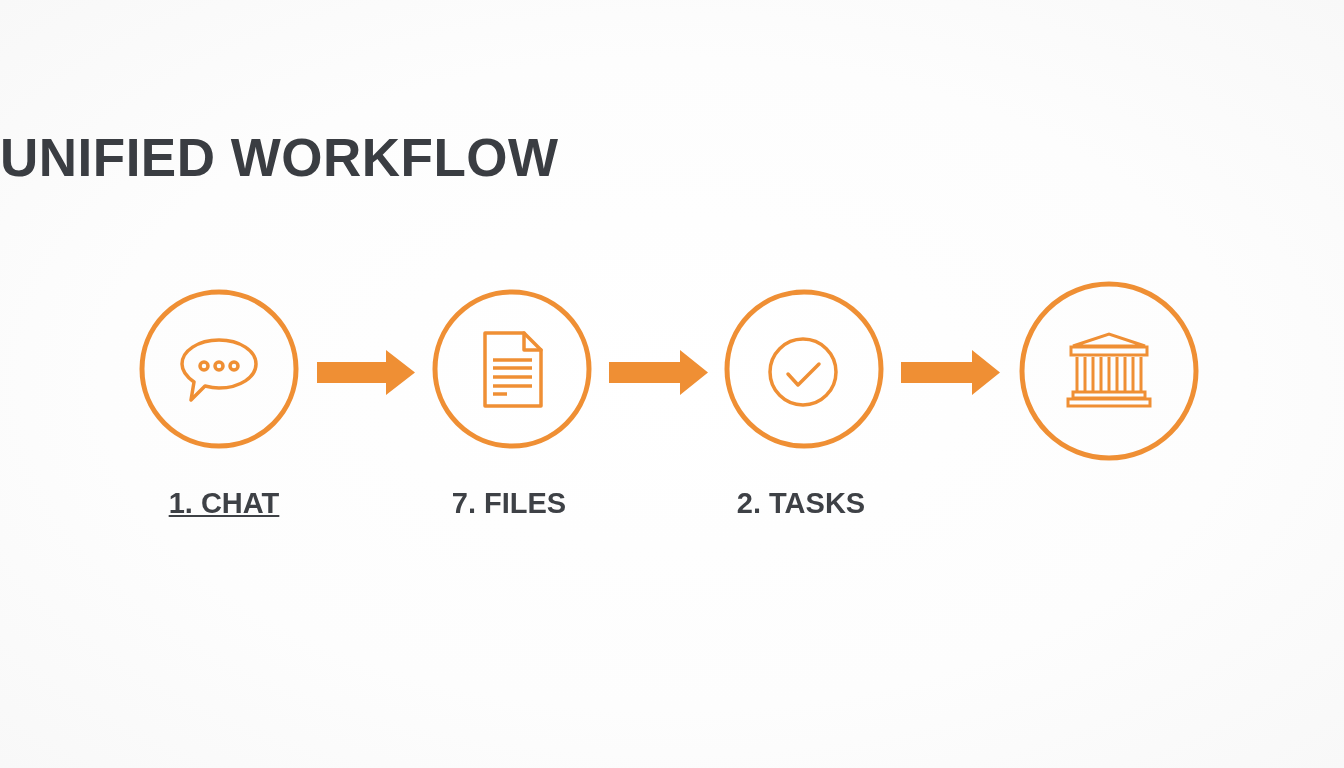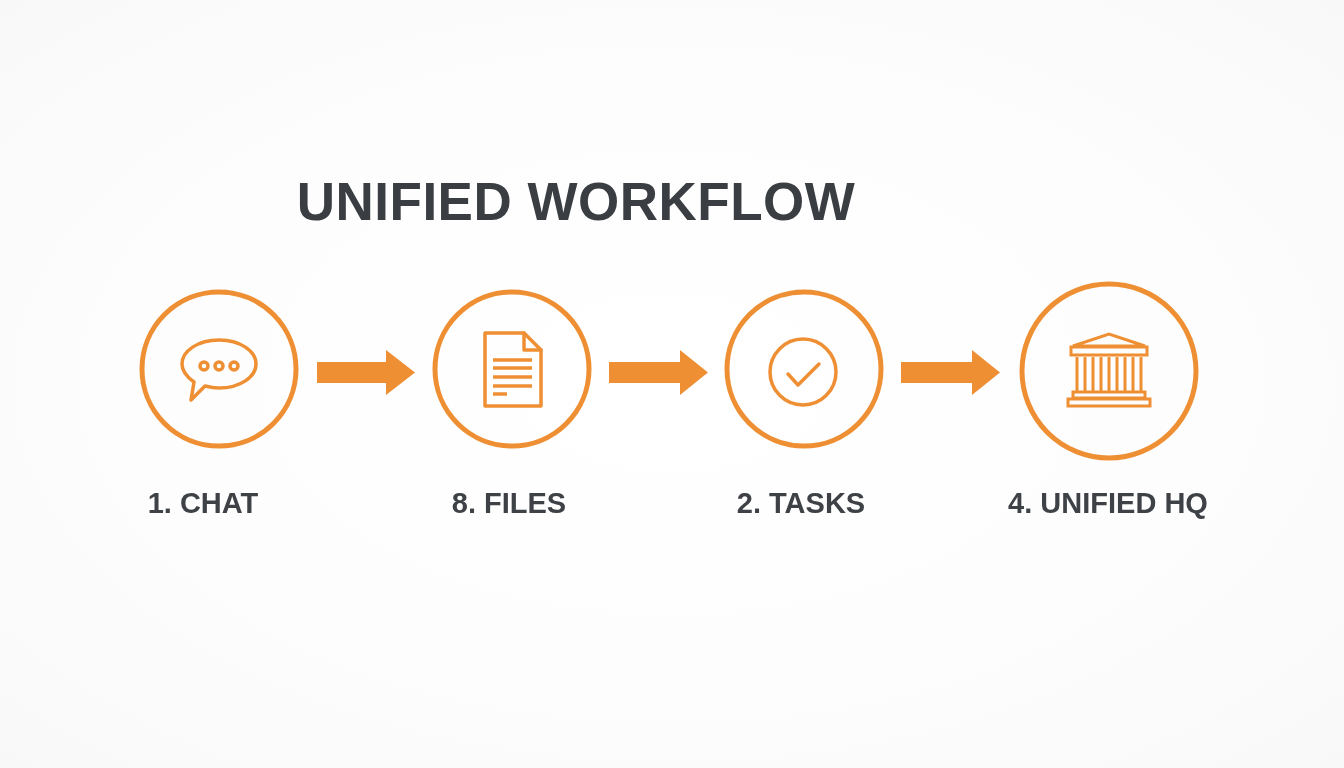--- a/index.html
+++ b/index.html
@@ -17,27 +17,26 @@
     .canvas {
       position: absolute;
       left: 0; top: 0;
       width: 1344px; height: 768px;
       background: radial-gradient(ellipse at 50% 50%, #ffffff 0%, #fdfdfd 60%, #f8f8f8 100%);
     }
     .title {
       position: absolute;
       left: 0; width: 1152px;
       top: 128px;
-      text-align: center;
+      text-align: left;
       font-size: 53px;
       font-weight: bold;
       color: #3a3d42;
       letter-spacing: 0.5px;
       line-height: 60px;
-      margin-top: 44px;
     }
     .diagram {
       position: absolute;
       left: 0; top: 0;
       width: 1344px; height: 768px;
     }
     .step-label {
       position: absolute;
       top: 485px;
       font-size: 29px;
@@ -111,18 +110,17 @@
       </g>
     </g>
 
     <g fill="#ef8f34" stroke="none">
       <polygon points="317,362 386,362 386,350 415,372.5 386,395 386,383 317,383"></polygon>
       <polygon points="609,362 680,362 680,350 708,372.5 680,395 680,383 609,383"></polygon>
       <polygon points="901,362 972,362 972,350 1000,372.5 972,395 972,383 901,383"></polygon>
     </g>
   </svg>
 
-  <div class="step-label" style="left:203px;">1. CHAT</div>
-  <div class="step-label" style="left:509px;">8. FILES</div>
+  <div class="step-label" style="left:224px;text-decoration:underline;">1. CHAT</div>
+  <div class="step-label" style="left:509px;">7. FILES</div>
   <div class="step-label" style="left:801px;">2. TASKS</div>
-  <div class="step-label" style="left:1108px;">4. UNIFIED HQ</div>
 
 </div>
 
 </body></html>

